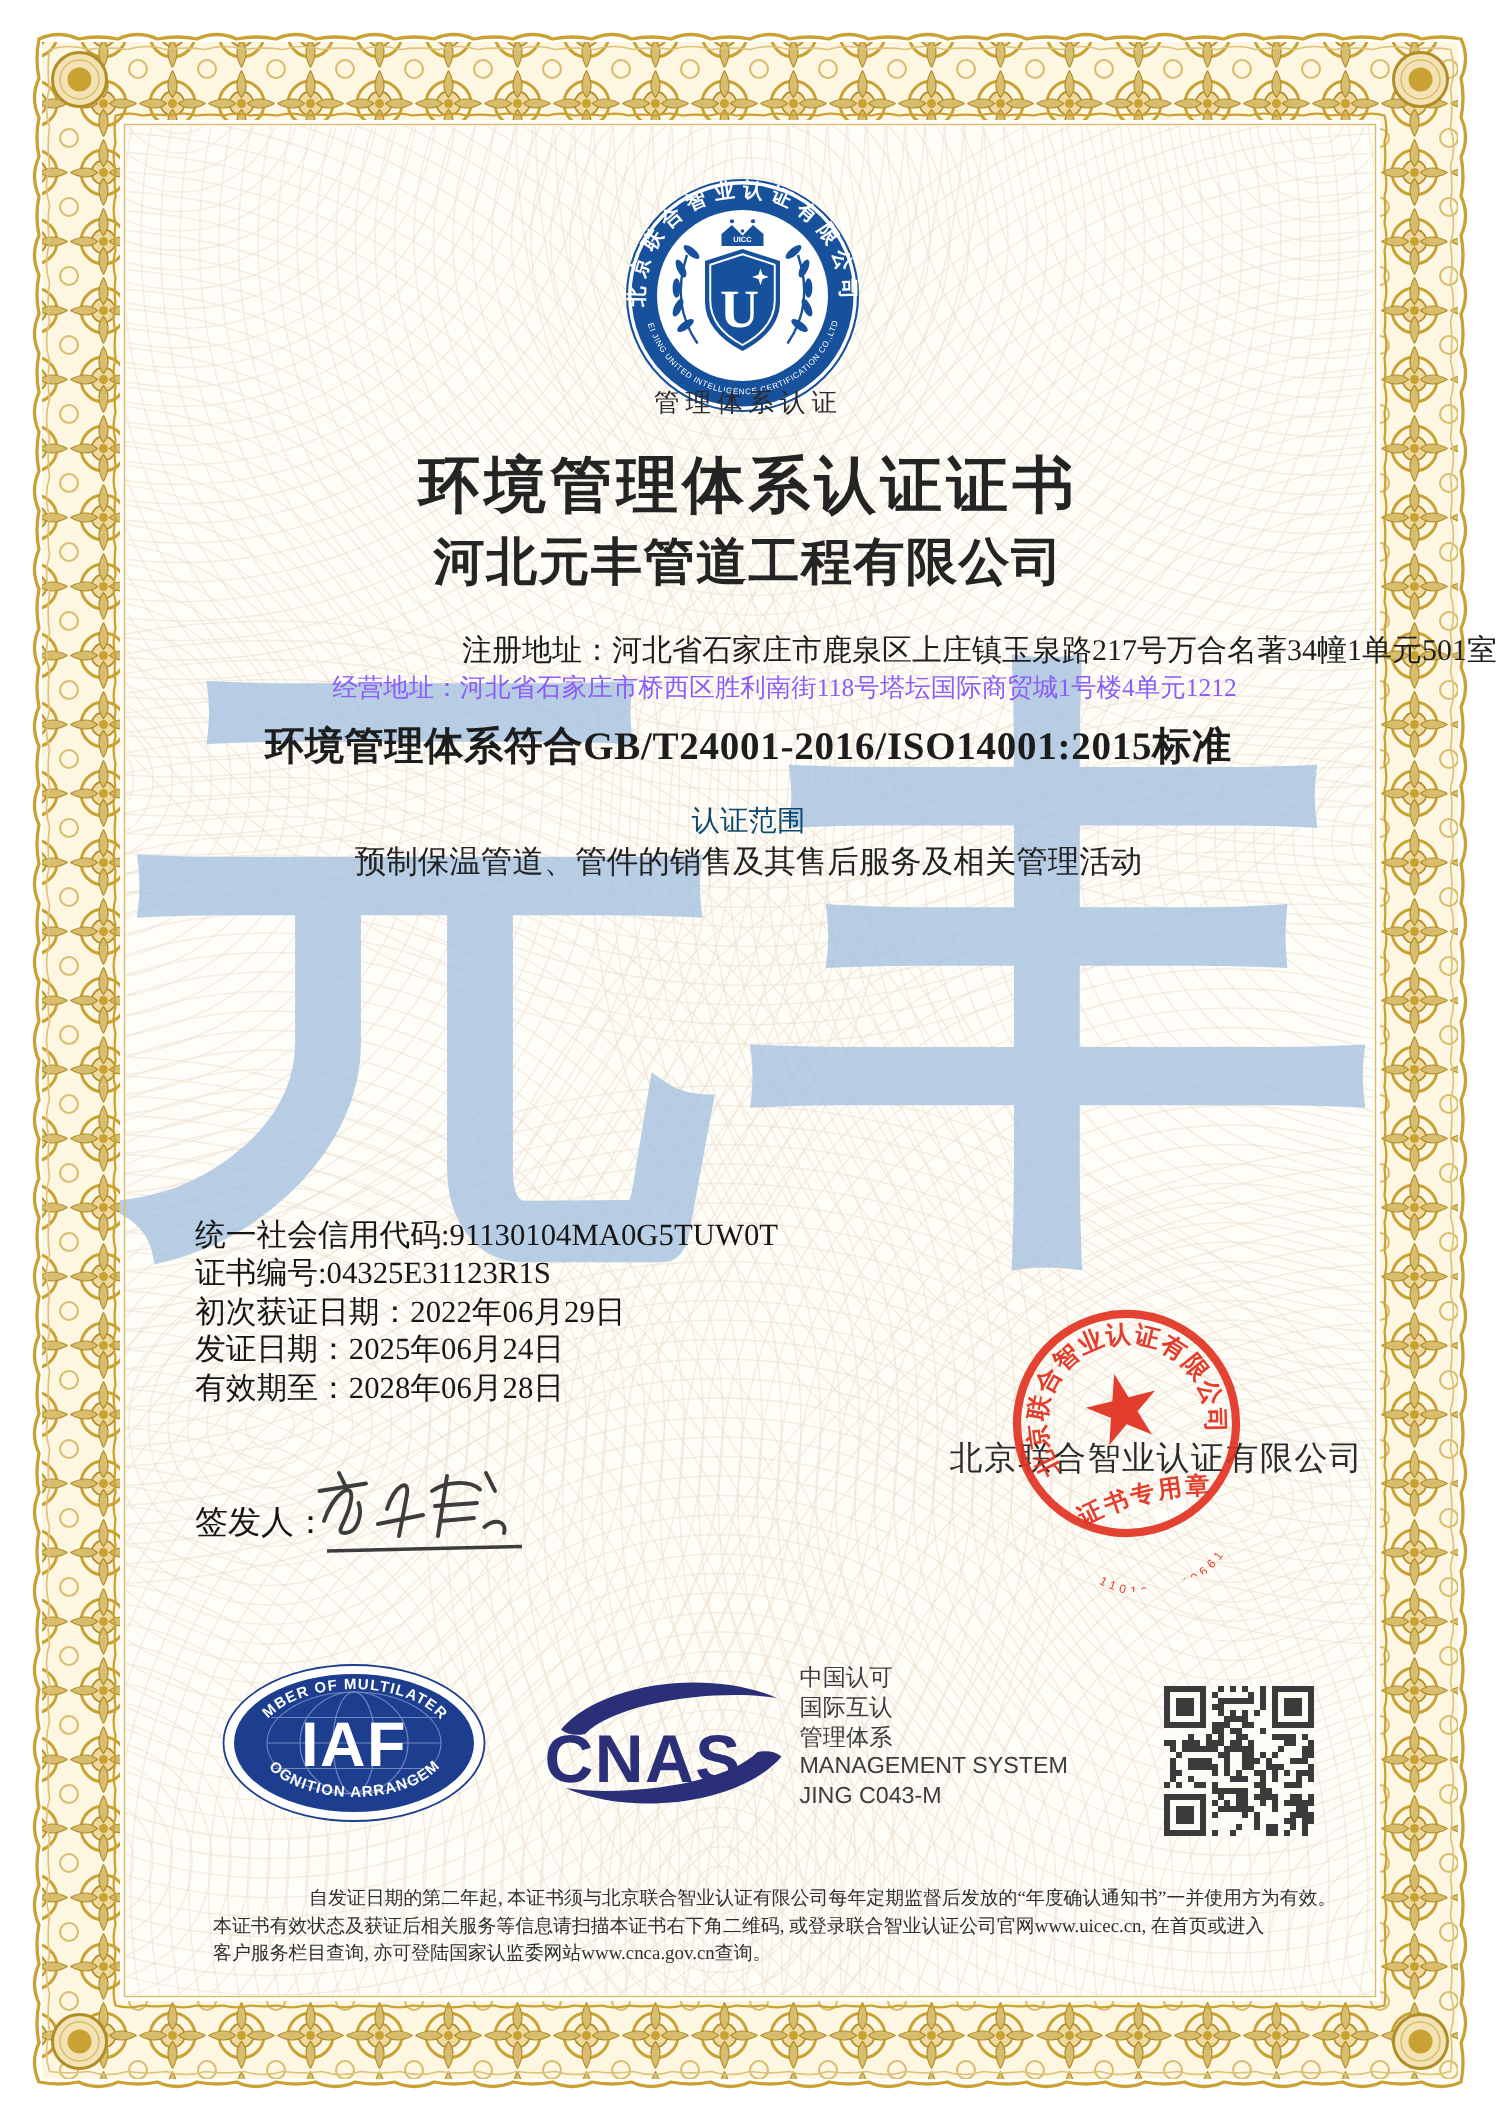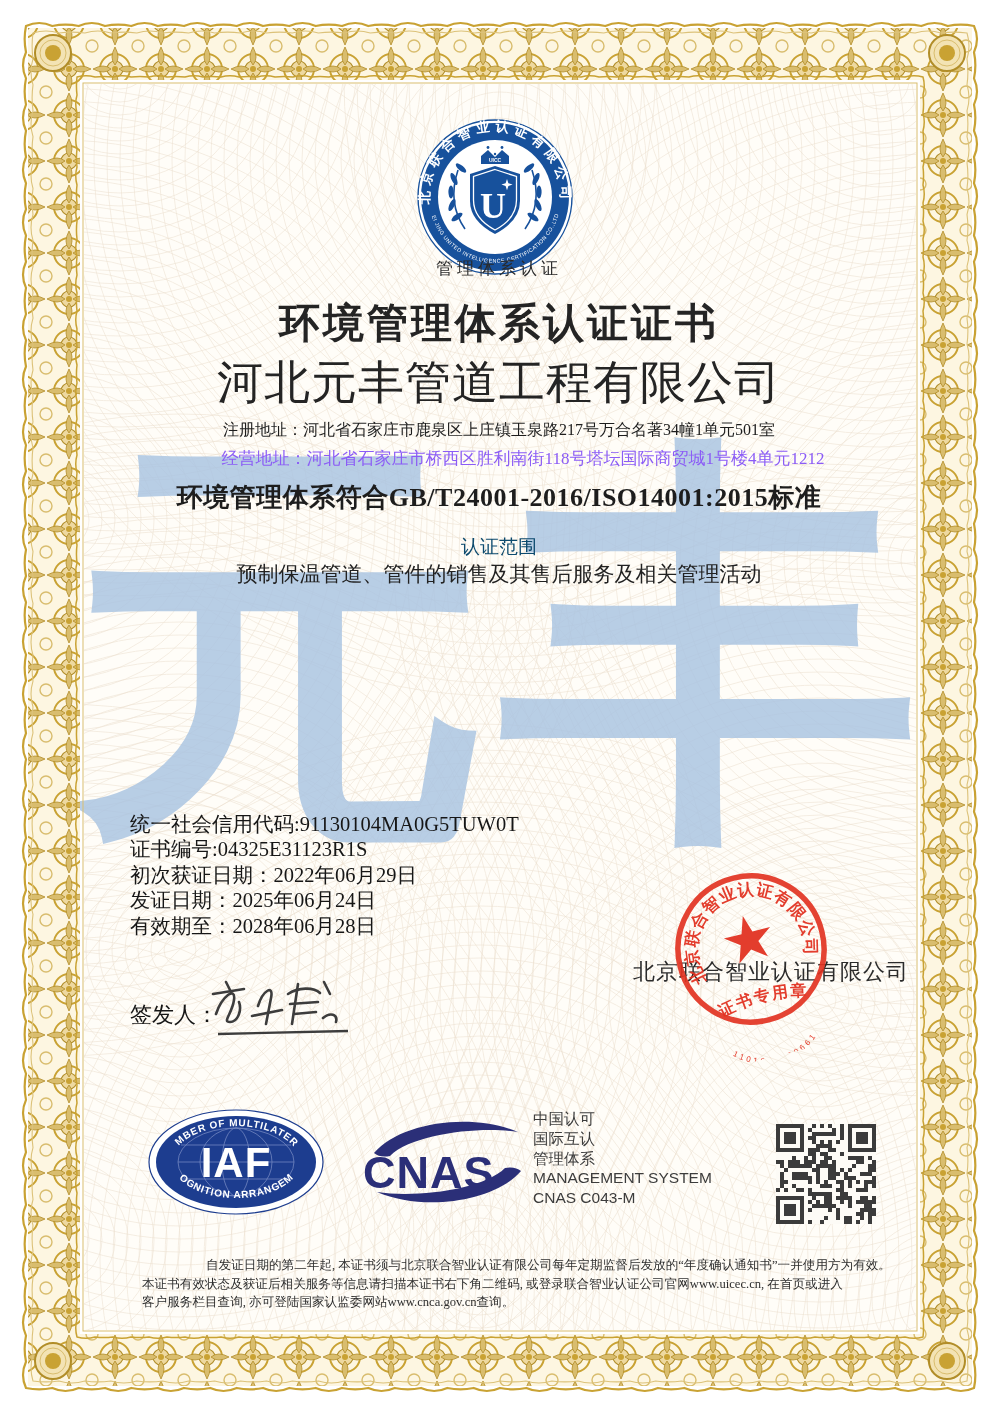--- a/index.html
+++ b/index.html
@@ -9,22 +9,22 @@
   .ctr{left:0;right:2px;text-align:center;}
   svg{display:block;}
   .waves-wrap{position:absolute;left:84px;top:84px;right:84px;bottom:84px;overflow:hidden;z-index:0;background:#fffdf8;}
   .watermark{position:absolute;left:0;right:0;top:468px;text-align:center;z-index:1;
              font-family:Liberation Mono, monospace;font-weight:bold;
              font-size:420px;line-height:1;color:#a9c4e2;opacity:.82;letter-spacing:10px;white-space:nowrap;}
   .border-layer{position:absolute;left:0;top:0;z-index:2;}
   .content{position:absolute;left:0;top:0;width:1000px;height:1414px;z-index:3;}
   .logo-label{top:257px;font-size:17px;letter-spacing:4px;color:#2a2a2a;}
   .title{top:296px;font-size:41px;font-weight:bold;letter-spacing:3px;color:#242424;}
-  .company{top:352px;font-size:46px;font-weight:normal;letter-spacing:1px;color:#242424;}
-  .addr1{top:420px;font-size:16px;color:#1d1d1d;}
+  .company{top:352px;font-size:34px;font-weight:bold;letter-spacing:1px;color:#242424;}
+  .addr1{top:420px;font-size:20px;color:#1d1d1d;text-align:right;}
   .addr2{top:447px;font-size:17px;color:#8b5cf6;padding-left:48px;}
   .standard{top:480px;font-size:26px;font-weight:bold;color:#1d1d1d;letter-spacing:.5px;}
   .scope-title{top:534px;font-size:19px;color:#0c4a6e;}
   .scope{top:560px;font-size:21px;color:#222;}
   .details{left:130px;top:812px;font-size:20.5px;line-height:25.4px;color:#161616;}
   .signer-row{left:130px;top:1000px;font-size:22px;color:#161616;}
   .behind-seal{left:633px;top:957px;font-size:22px;letter-spacing:1px;color:#2b2b2b;}
   .cnas-text{left:533px;top:1109px;font-size:15.5px;line-height:19.8px;color:#3c3c3c;
              font-family:"Liberation Sans","DejaVu Sans",sans-serif;}
   .footer{left:142px;top:1256px;font-size:12.6px;line-height:18.6px;color:#2e2e2e;white-space:nowrap;}
@@ -651,21 +651,21 @@
       <path d="M14,37 C40,6 112,-4 158,16 C120,10 52,18 30,40 Q20,42 14,37 Z" fill="#2b2f78"></path>
       <path d="M161,55 C135,86 63,96 17,76 C55,82 123,74 145,52 Q155,50 161,55 Z" fill="#2b2f78"></path>
       <text x="3" y="72" font-size="45" font-weight="bold" letter-spacing="1" fill="#2b2f78" font-family="Liberation Sans, DejaVu Sans, sans-serif">CNAS</text>
     </svg>
 
     <div class="abs cnas-text">
       <div>中国认可</div>
       <div>国际互认</div>
       <div>管理体系</div>
       <div>MANAGEMENT SYSTEM</div>
-      <div>CNAS C043-M</div>
+      <div>JING C043-M</div>
     </div>
 
     <svg class="abs" id="qr" style="left:776px;top:1124px" width="100" height="100" viewBox="0 0 100 100">
         <rect x="0" y="0" width="100" height="100" fill="#fdfbf6"></rect>
         <rect x="0" y="36" width="4" height="4" fill="#3b3b3b"></rect>
         <rect x="0" y="64" width="4" height="4" fill="#3b3b3b"></rect>
         <rect x="4" y="36" width="4" height="4" fill="#3b3b3b"></rect>
         <rect x="4" y="40" width="4" height="4" fill="#3b3b3b"></rect>
         <rect x="4" y="48" width="4" height="4" fill="#3b3b3b"></rect>
         <rect x="4" y="52" width="4" height="4" fill="#3b3b3b"></rect>

